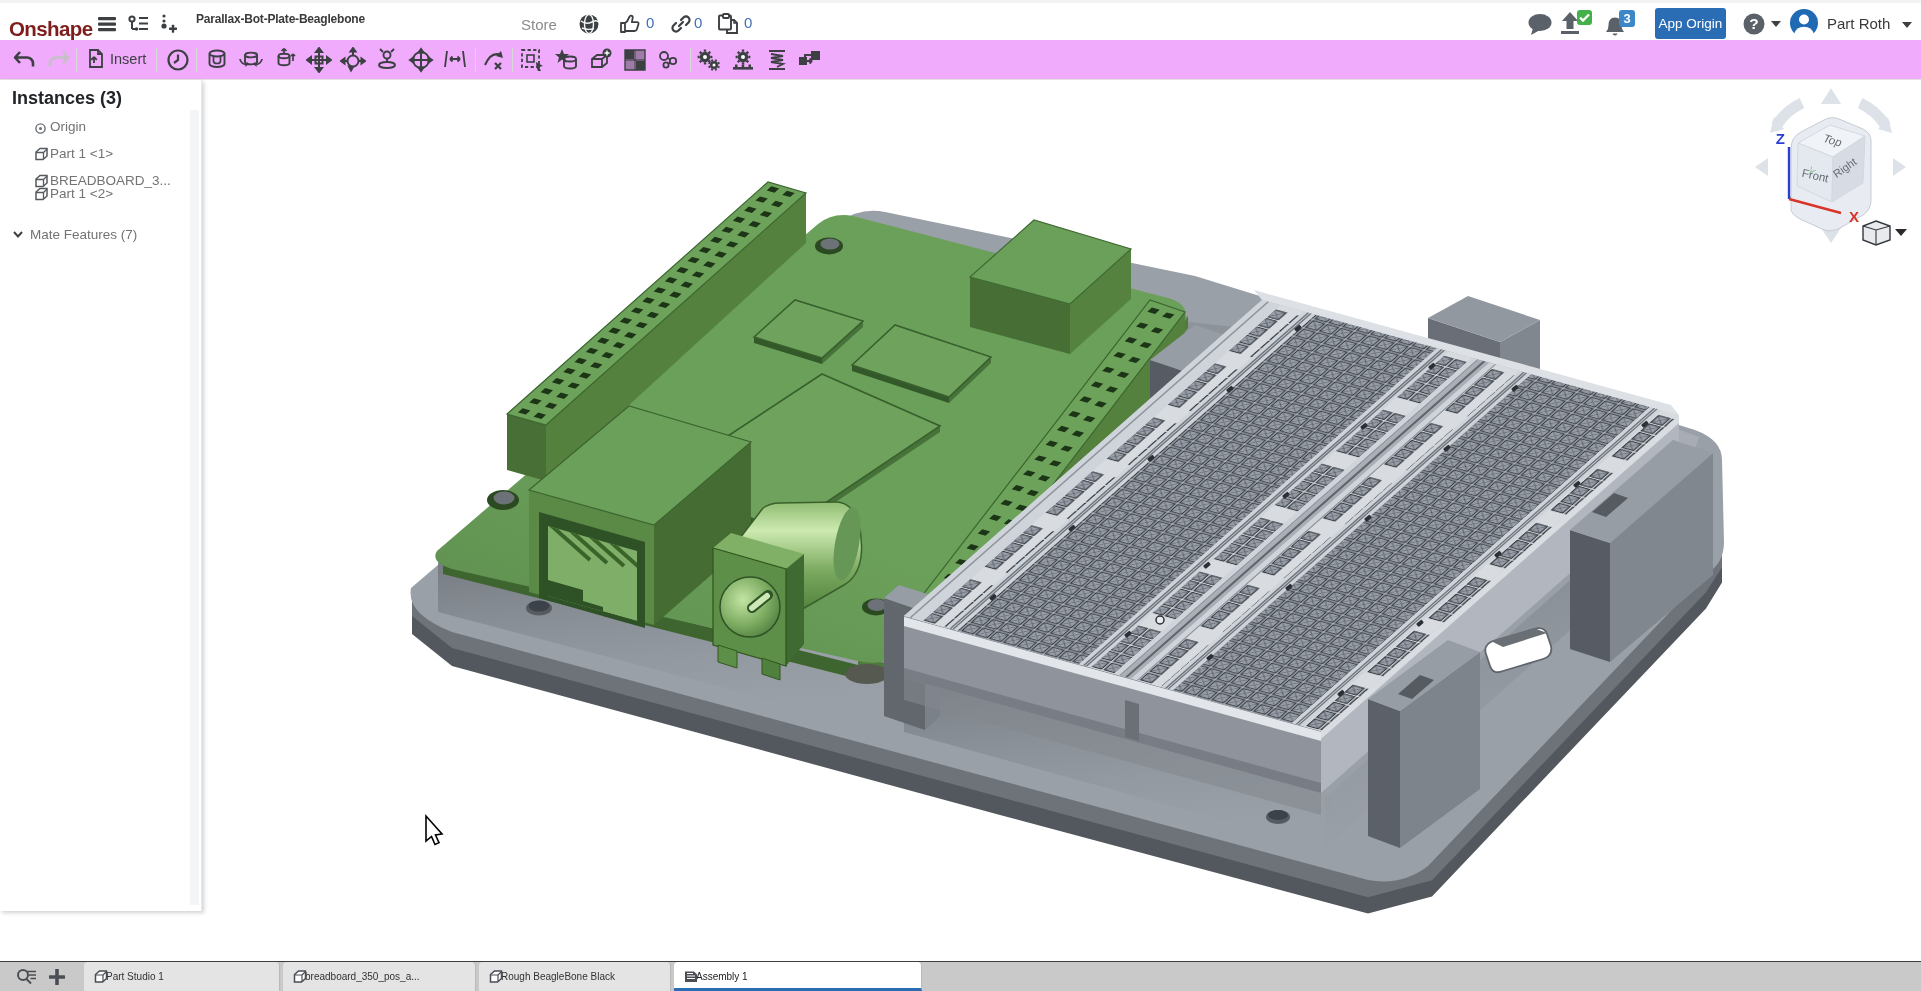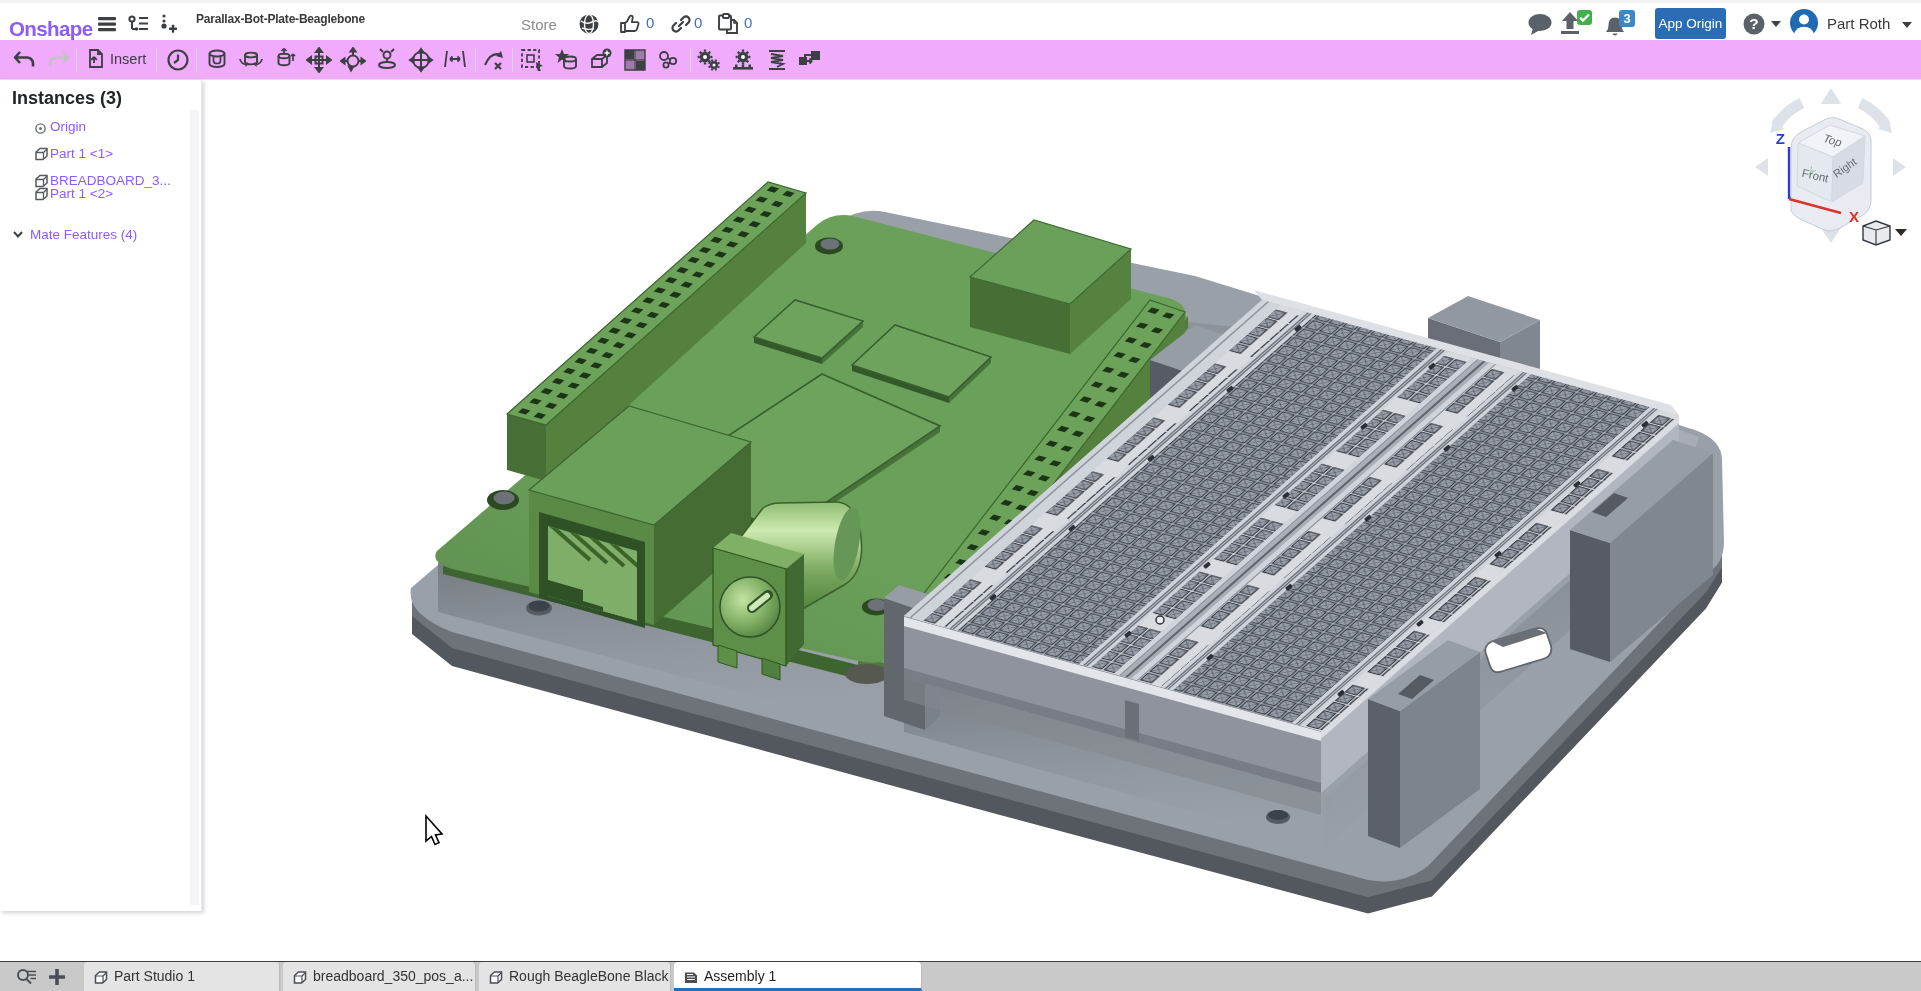--- a/index.html
+++ b/index.html
@@ -1,36 +1,36 @@
 <!DOCTYPE html>
 <html><head><meta charset="utf-8"><title>Onshape</title>
 <style>
 *{margin:0;padding:0;box-sizing:border-box}
 body{font-family:"Liberation Sans",sans-serif;width:1921px;height:991px;overflow:hidden;background:#fff;position:relative}
 #hdr{position:absolute;left:0;top:0;width:1921px;height:40px;background:#fff;border-top:3px solid #f2f3f4}
-.logo{position:absolute;left:9px;top:14px;font-size:20.5px;font-weight:bold;color:#8b5cf6;letter-spacing:-0.6px}
+.logo{position:absolute;left:9px;top:14px;font-size:20.5px;font-weight:bold;color:#7f1d1d;letter-spacing:-0.6px}
 .hic{position:absolute}
 #title{position:absolute;left:196px;top:9px;font-size:12px;font-weight:bold;color:#3a3a3a;letter-spacing:-0.2px}
 #main{position:absolute;left:521px;top:13px;font-size:15px;color:#8b8b8b}
 .cnt{position:absolute;top:11px;font-size:15px;color:#3f6fba}
 #appstore{position:absolute;left:1655px;top:5px;width:71px;height:31px;background:#2a6db5;color:#fff;font-size:13.5px;text-align:center;line-height:31px;border-radius:3px}
 #uname{position:absolute;left:1827px;top:12px;font-size:15px;color:#3a3a3a}
 #tbar{position:absolute;left:0;top:40px;width:1921px;height:40px;background:#f0abfc;border-bottom:1px solid #e2e2e2}
 .tic{position:absolute;top:7px}
 .tsep{position:absolute;top:8px;width:1px;height:24px;background:#d9d9d9}
 #inslbl{position:absolute;left:110px;top:11px;font-size:14.5px;color:#3c4043}
 #panel{position:absolute;left:0;top:80px;width:202px;height:831px;background:#fff;box-shadow:2px 2px 4px rgba(0,0,0,0.18);border-right:1px solid #e8e8e8}
 #ptitle{position:absolute;left:12px;top:8px;font-size:18px;font-weight:bold;color:#212529}
 .prow{position:absolute;left:0;width:100%;height:26px}
 .pic{position:absolute}
-.plbl{position:absolute;top:3px;font-size:13.5px;color:#8b5cf6}
+.plbl{position:absolute;top:3px;font-size:13.5px;color:#737373}
 #pscroll{position:absolute;right:2px;top:30px;width:9px;height:795px;background:#f4f5f6}
 #tabbar{position:absolute;left:0;top:961px;width:1921px;height:30px;background:#c9c9c9;border-top:1px solid #3f3f3f}
 .bic{position:absolute}
-.tab{position:absolute;top:0;height:29px;background:#e4e4e4;border-radius:4px 4px 0 0;border-right:1px solid #b9b9b9;font-size:14px;color:#333;line-height:29px;padding-left:30px;white-space:nowrap;overflow:hidden}
+.tab{position:absolute;top:0;height:29px;background:#e4e4e4;border-radius:4px 4px 0 0;border-right:1px solid #b9b9b9;font-size:10px;color:#333;line-height:29px;padding-left:22px;white-space:nowrap;overflow:hidden}
 .tab.active{background:#fff;border-bottom:3px solid #2a6db5;color:#222}
 .tabic{position:absolute;left:8px;top:5px}
 </style></head>
 <body>
 <svg width="1921" height="881" viewBox="0 80 1921 881" style="position:absolute;left:0;top:80px">
     <defs>
 <pattern id="bbh" width="1" height="1" patternUnits="userSpaceOnUse" patternTransform="matrix(9.55,-8.43,13.9,3.83,904,616)">
   <rect x="0" y="0" width="1" height="1" fill="#c6cbd3"></rect>
   <rect x="0.09" y="0.09" width="0.82" height="0.82" fill="#989ea7" stroke="#363b42" stroke-width="0.1"></rect>
   <path d="M0.1,0.1 L0.9,0.9 M0.9,0.1 L0.1,0.9" stroke="#4e535b" stroke-width="0.06"></path>
@@ -674,21 +674,21 @@
       <span class="pic" style="left:33px;top:2px"><svg width="17" height="17" viewBox="0 0 17 17" style="">
           <path d="M3,14.5 V7 l4,-3.5 h7 V11 l-4,3.5 Z" fill="#fff" stroke="#555a60" stroke-width="1.5"></path>
           <path d="M3,7.5 h7.5 M10.5,7.5 L14,4 M10.5,7.5 V14" stroke="#555a60" stroke-width="1.3" fill="none"></path>
         </svg></span>
       <span class="plbl" style="left:50px">Part 1 &lt;2&gt;</span>
     </div>
   <div class="prow" style="top:144px">
       <span class="pic" style="left:11px;top:3px"><svg width="14" height="14" viewBox="0 0 14 14" style="">
           <path d="M3,5 l4,4.5 4,-4.5" stroke="#3c4043" stroke-width="2" fill="none"></path>
         </svg></span>
-      <span class="plbl" style="left:30px">Mate Features (4)</span>
+      <span class="plbl" style="left:30px">Mate Features (7)</span>
     </div>
   <div id="pscroll"></div>
 </div>
 <div id="tabbar">
   <span class="bic" style="left:14px;top:4px"><svg width="24" height="22" viewBox="0 0 24 22" style="">
         <g stroke="#4a4e54" fill="none" stroke-width="2">
           <circle cx="9" cy="9" r="5"></circle>
           <line x1="12.5" y1="13" x2="17" y2="17.5"></line>
           <path d="M13,5.5 h9 M15,9 h7 M16.5,12.5 h5.5" stroke-width="1.7"></path>
         </g>

